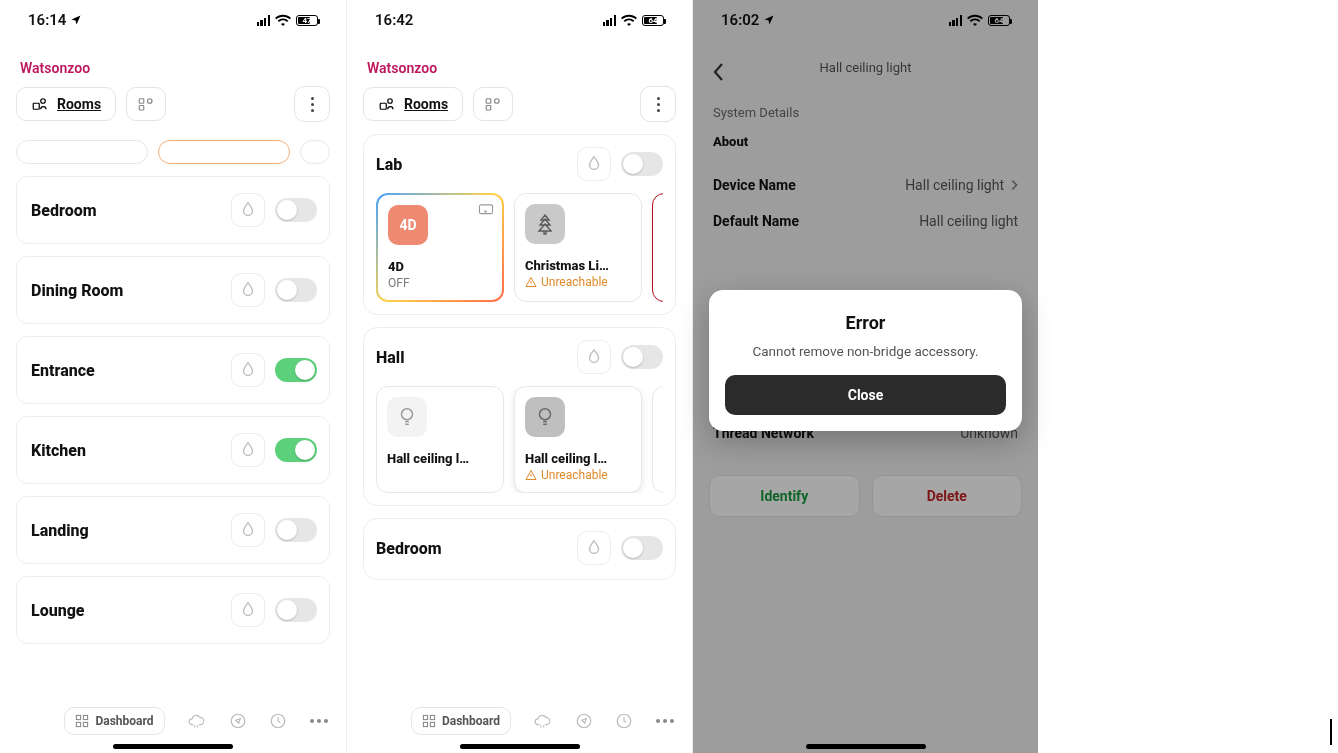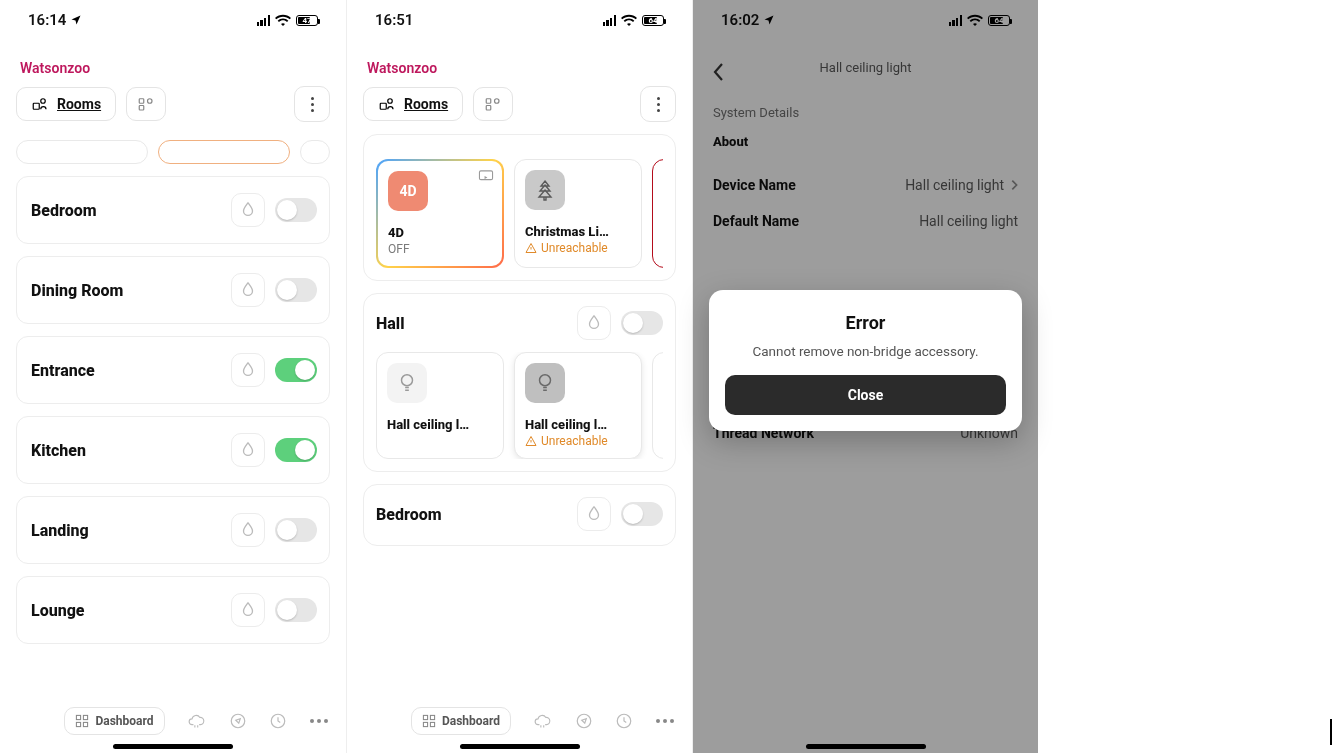--- a/index.html
+++ b/index.html
@@ -323,21 +323,21 @@
           <circle cx="17" cy="3" r="2"></circle>
         </svg>
     </span>
   </div>
   <div class="home-indicator"></div>
 </div>
 
 <div class="phone">
   <div class="statusbar">
     <div class="sb-left">
-      <span>16:51</span>
+      <span>16:42</span>
     </div>
     <div class="sb-right">
       <span class="bars">
         <span class="bar b1"></span>
           <span class="bar b2"></span>
           <span class="bar b3"></span>
           <span class="bar b4"></span>
       </span>
       <span>
         <svg width="16" height="12" viewBox="0 0 24 18" fill="#000">
@@ -372,20 +372,32 @@
       <div class="dots-btn">
         <div class="vdots">
             <span></span>
             <span></span>
             <span></span>
           </div>
       </div>
     </div>
 
     <div class="section">
+      <div class="section-head">
+        <span class="section-title">Lab</span>
+        <span class="spacer"></span>
+        <span class="droplet">
+          <svg width="16" height="18" viewBox="0 0 16 20" fill="none" stroke="#bbb" stroke-width="1.5">
+              <path d="M8 2c3 4 5 6.5 5 9a5 5 0 0 1-10 0c0-2.5 2-5 5-9z"></path>
+            </svg>
+        </span>
+        <span class="toggle">
+            <span class="knob"></span>
+          </span>
+      </div>
       <div class="tiles">
         <div class="tile rainbow">
           <span class="corner-ico">
             <svg width="16" height="14" viewBox="0 0 22 18" fill="none" stroke="#9a9a9a" stroke-width="1.5">
                 <rect x="2" y="2" width="18" height="12" rx="2"></rect>
                 <path d="M9 9l4 2-4 2V9z" fill="#9a9a9a" stroke="none"></path>
               </svg>
           </span>
           <div class="icon-sq" style="background:#ef8a72;color:#fff;">4D</div>
           <div class="t-name">4D</div>
@@ -576,20 +588,24 @@
 
     <div class="kv">
       <span class="k">Connection Type</span>
       <span class="v">Wi-Fi</span>
     </div>
     <div class="kv">
       <span class="k">Thread Network</span>
       <span class="v">Unknown</span>
     </div>
 
+    <div class="btn-row">
+      <div class="btn-light green">Identify</div>
+      <div class="btn-light red">Delete</div>
+    </div>
   </div>
 
   <div class="modal">
     <h3>Error</h3>
     <p>Cannot remove non-bridge accessory.</p>
     <div class="close">Close</div>
   </div>
 
   <div class="home-indicator" style="background:#000"></div>
 </div>

